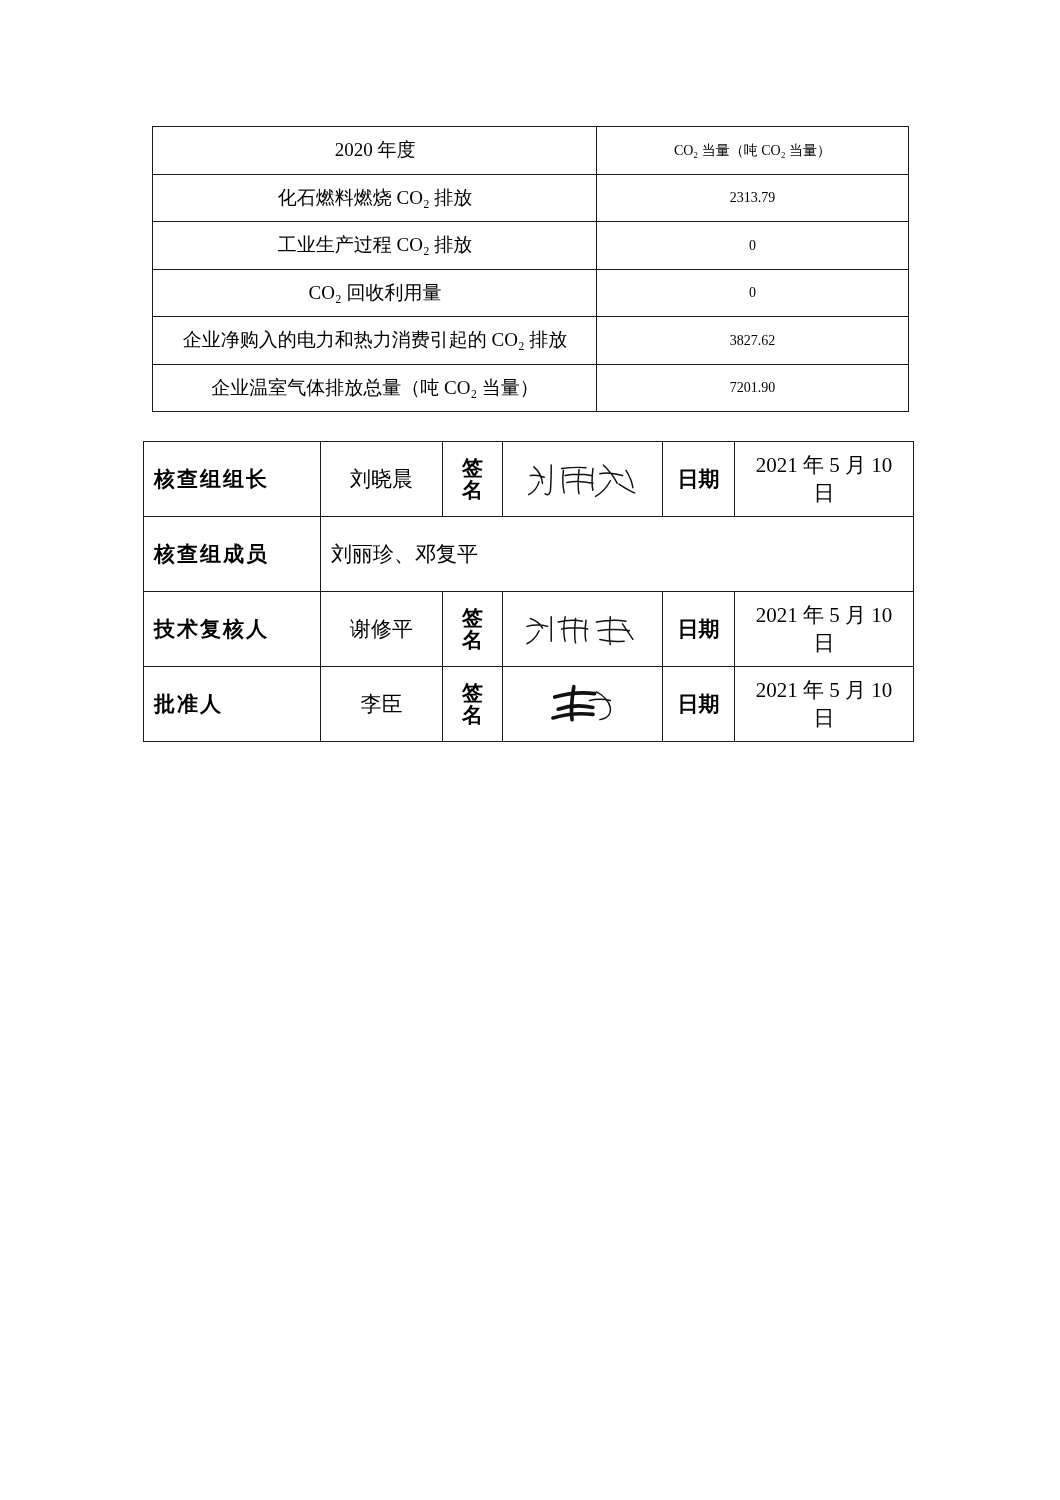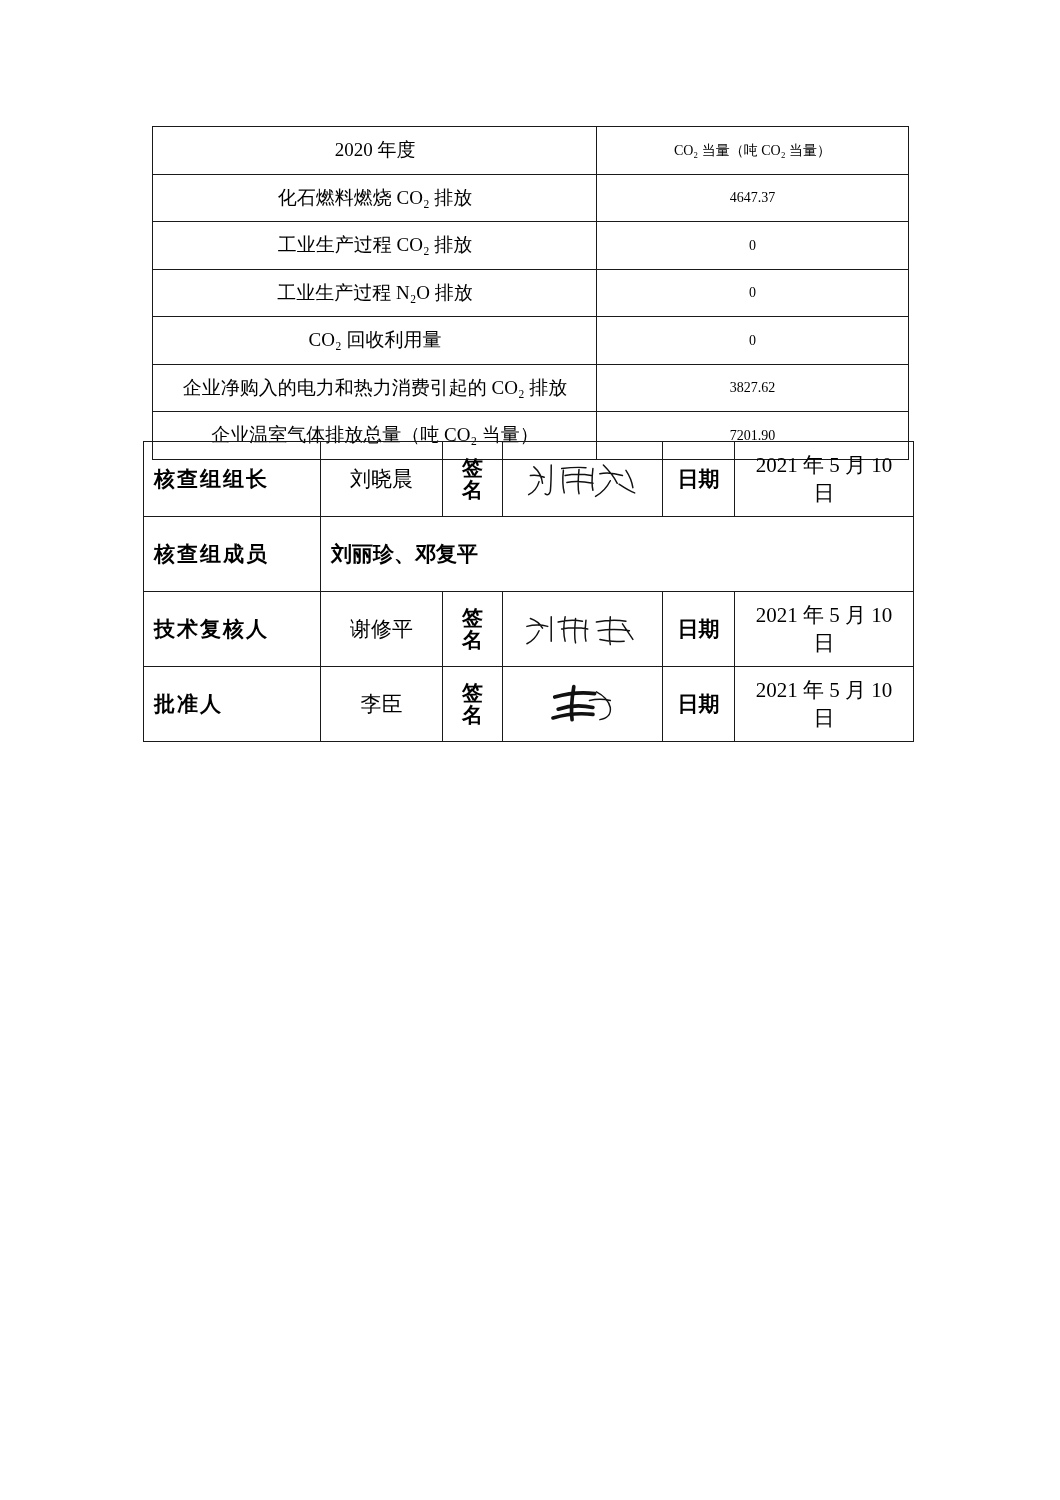--- a/index.html
+++ b/index.html
@@ -101,21 +101,20 @@
   .sig-date-value {
     width: 199px;
     text-align: center;
     font-size: 20px;
     margin-left: 39px;
   }
   .members-cell {
     text-align: left;
     padding-left: 16px;
     font-size: 21px;
-    font-weight: bold;
   }
 
   .ink {
     display: block;
     width: 100%;
     height: 56px;
   }
   .ink path {
     fill: none;
     stroke: #111111;
@@ -136,28 +135,24 @@
       <col class="col-label">
       <col class="col-value">
     </colgroup>
     <tbody>
       <tr>
         <td class="label">2020 年度</td>
         <td class="value">CO₂ 当量（吨 CO₂ 当量）</td>
       </tr>
       <tr>
         <td class="label">化石燃料燃烧 CO₂ 排放</td>
-        <td class="value">4647.37</td>
+        <td class="value">2313.79</td>
       </tr>
       <tr>
         <td class="label">工业生产过程 CO₂ 排放</td>
-        <td class="value">0</td>
-      </tr>
-      <tr>
-        <td class="label">工业生产过程 N₂O 排放</td>
         <td class="value">0</td>
       </tr>
       <tr>
         <td class="label">CO₂ 回收利用量</td>
         <td class="value">0</td>
       </tr>
       <tr>
         <td class="label">企业净购入的电力和热力消费引起的 CO₂ 排放</td>
         <td class="value">3827.62</td>
       </tr>

